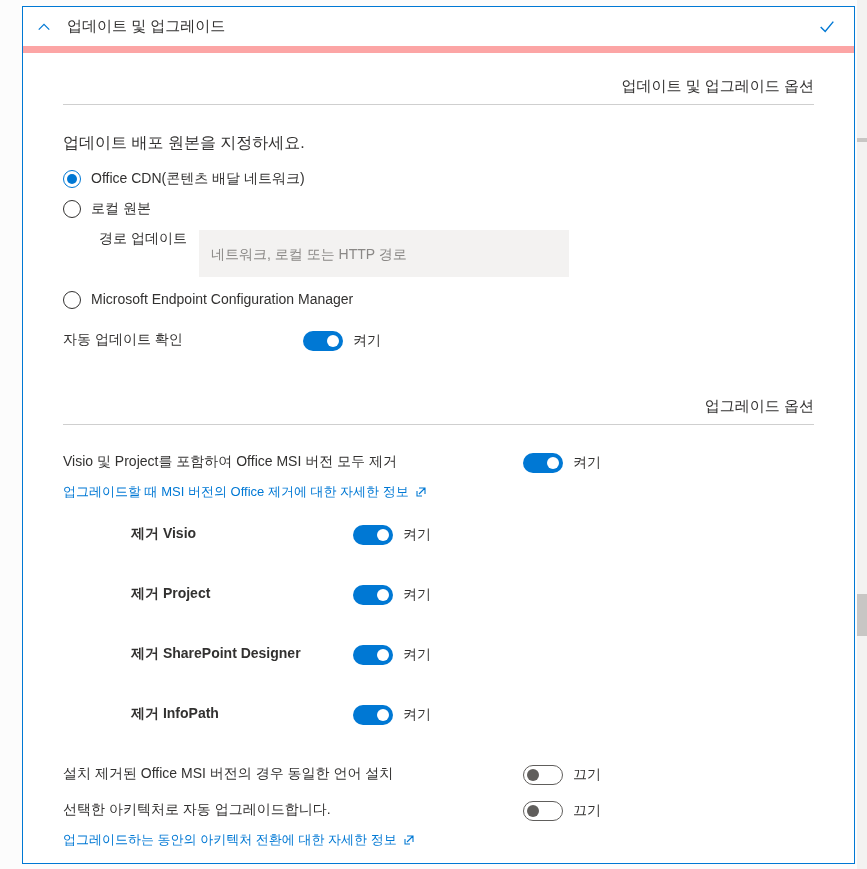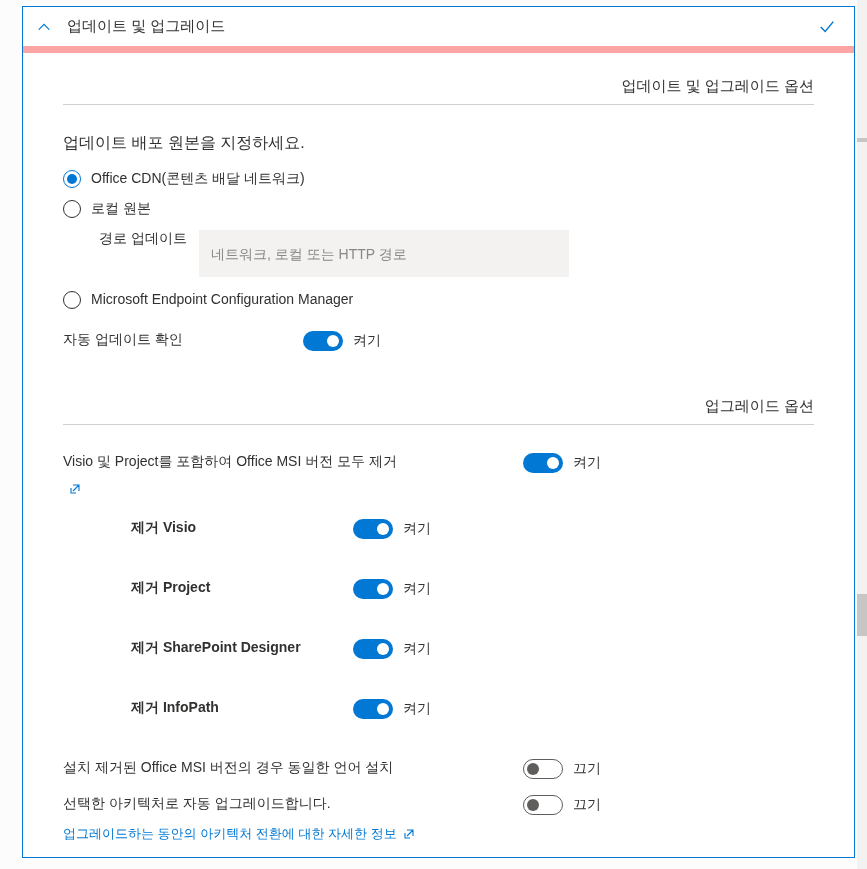--- a/index.html
+++ b/index.html
@@ -266,20 +266,21 @@
         <div class="wide-label">Visio 및 Project를 포함하여 Office MSI 버전 모두 제거</div>
         <div class="toggle-area">
           <div class="toggle on">
               <div class="knob"></div>
             </div>
           <span class="toggle-state">켜기</span>
         </div>
       </div>
 
       <div class="link-row">
+        <span>업그레이드할 때 MSI 버전의 Office 제거에 대한 자세한 정보</span>
         <svg class="ext-icon" viewBox="0 0 12 12">
           <path d="M4 2 H10 V8 M10 2 L4 8 M2 5 V10 H7" stroke="currentColor" stroke-width="1.1" fill="none"></path>
         </svg>
       </div>
 
       <div class="sub-toggle-group">
         <div class="toggle-row">
           <div class="toggle-label-col indent">제거 Visio</div>
           <div class="toggle-area">
             <div class="toggle on">

